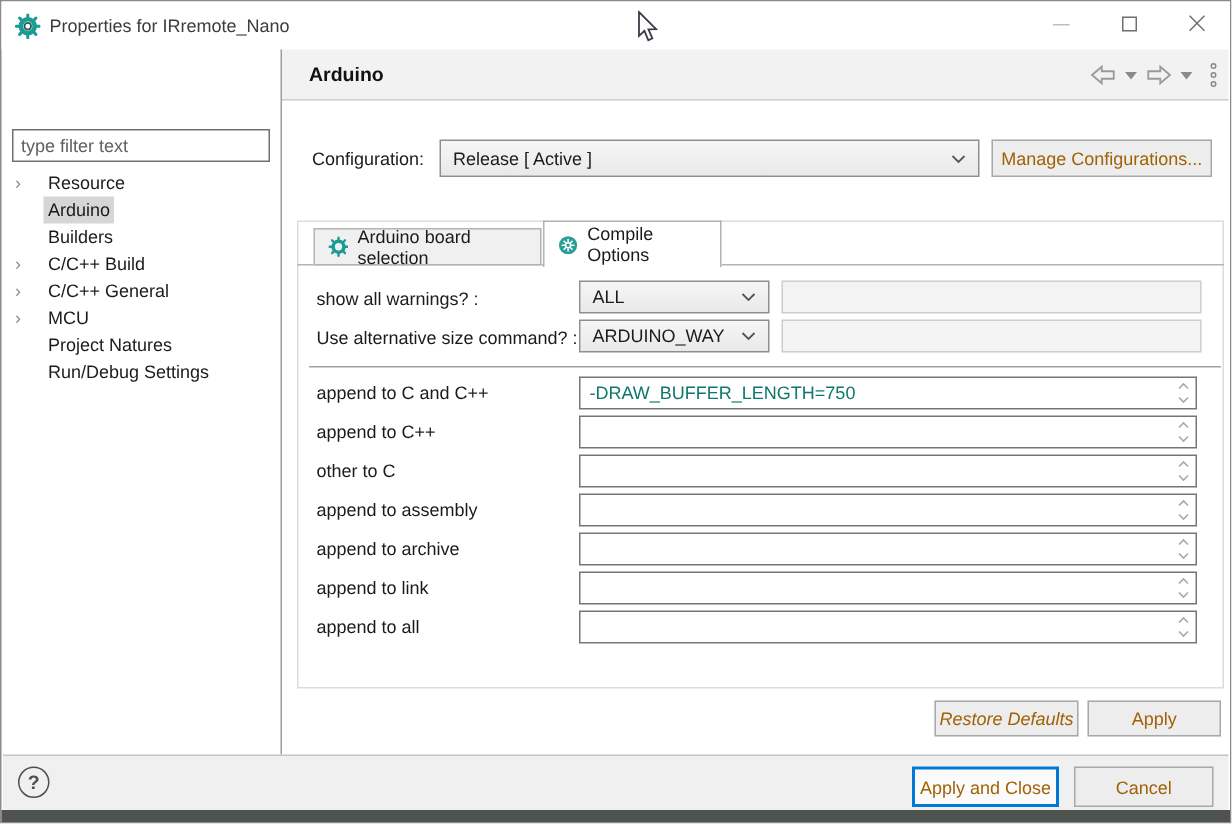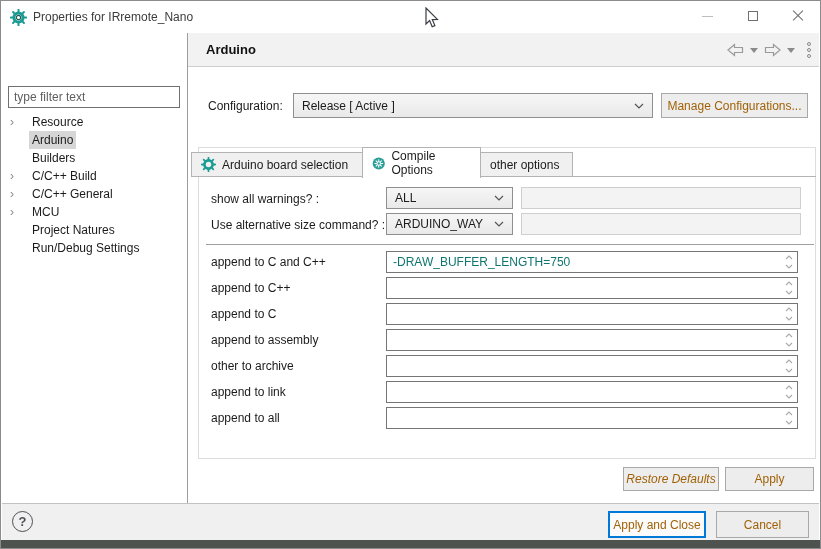--- a/index.html
+++ b/index.html
@@ -45,21 +45,21 @@
   .combo .chev { position:absolute; right:8px; }
   .combo-config { left:292px; top:92px; width:360px; height:25px; }
   .btn { border:1px solid #a8a8a8; background:#ededed; display:flex; align-items:center; justify-content:center; font-size:12px; color:#a16207; }
   .btn-manage { position:absolute; left:660px; top:92px; width:147px; height:25px; }
   
   .tab-pane { position:absolute; left:197px; top:146px; width:618px; height:312px; border:1px solid #dcdcdc; background:#fff; }
   .tab-baseline { position:absolute; left:197px; top:175px; width:618px; height:1px; background:#b3b3b3; }
   .tab { position:absolute; display:flex; align-items:center; gap:6px; padding:0 9px; border:1px solid #b3b3b3; background:#f0f0f0; }
   .tab.inactive { top:151px; height:25px; }
   .tab.active { top:146px; height:31px; background:#fff; border-bottom:none; z-index:3; }
-  .tab1 { left:190px; width:184px;text-align:right; }
+  .tab1 { left:208px; width:152px; }
   .tab2 { left:361px; width:119px; }
   .tab3 { left:480px; width:92px; border-left:none; }
   
   .frm-label { position:absolute; left:210px; }
   .combo-sm { height:22px; width:127px; left:385px; }
   .dis-field { position:absolute; left:520px; width:280px; height:22px; background:#f3f3f3; border:1px solid #cfcfcf; }
   .sep-h { position:absolute; left:205px; top:243px; width:608px; height:1px; background:#a0a0a0; }
   .append-field { position:absolute; left:385px; width:412px; height:22px; border:1px solid #767676; background:#fff; }
   .append-field input { position:absolute; left:0; top:0; width:calc(100% - 16px); height:100%; border:none; outline:none; padding:0 6px; font:12px "Liberation Sans",sans-serif; color:#0f766e; background:transparent; }
   .spinner { position:absolute; right:2px; top:1px; width:13px; height:18px; display:flex; flex-direction:column; align-items:center; justify-content:space-between; padding:2px 0; }
@@ -206,23 +206,20 @@
         <line x1="4.8" y1="4.8" x2="6" y2="6"></line>
           <line x1="10" y1="10" x2="11.2" y2="11.2"></line>
         <line x1="4.8" y1="11.2" x2="6" y2="10"></line>
           <line x1="10" y1="6" x2="11.2" y2="4.8"></line>
       </g>
       <circle cx="8" cy="8" r="2" fill="none" stroke="#fff" stroke-width="1.2"></circle>
     </svg>
     <span>Compile Options</span>
   </div>
 
-  <div class="tab inactive tab3">
-    <span>other options</span>
-  </div>
 
   <span class="frm-label" style="top:191px">show all warnings? :</span>
   <div class="combo combo-sm" style="top:186px">
     <span>ALL</span>
     <svg class="chev" width="10" height="6" viewBox="0 0 10 6">
       <polyline points="1,1 5,5 9,1" fill="none" stroke="#555" stroke-width="1.2"></polyline>
     </svg>
   </div>
   <div class="dis-field" style="top:186px"></div>
 
@@ -256,21 +253,21 @@
     <span class="spinner">
       <svg width="8" height="5">
           <polyline points="1,4 4,1 7,4" fill="none" stroke="#a9a9a9" stroke-width="1.1"></polyline>
         </svg>
       <svg width="8" height="5">
           <polyline points="1,1 4,4 7,1" fill="none" stroke="#a9a9a9" stroke-width="1.1"></polyline>
         </svg>
     </span>
   </div>
 
-  <span class="frm-label" style="top:306px">append to C</span>
+  <span class="frm-label" style="top:306px">other to C</span>
   <div class="append-field" style="top:302px">
     <input type="text" value="" style="">
     <span class="spinner">
       <svg width="8" height="5">
           <polyline points="1,4 4,1 7,4" fill="none" stroke="#a9a9a9" stroke-width="1.1"></polyline>
         </svg>
       <svg width="8" height="5">
           <polyline points="1,1 4,4 7,1" fill="none" stroke="#a9a9a9" stroke-width="1.1"></polyline>
         </svg>
     </span>
@@ -282,21 +279,21 @@
     <span class="spinner">
       <svg width="8" height="5">
           <polyline points="1,4 4,1 7,4" fill="none" stroke="#a9a9a9" stroke-width="1.1"></polyline>
         </svg>
       <svg width="8" height="5">
           <polyline points="1,1 4,4 7,1" fill="none" stroke="#a9a9a9" stroke-width="1.1"></polyline>
         </svg>
     </span>
   </div>
 
-  <span class="frm-label" style="top:358px">other to archive</span>
+  <span class="frm-label" style="top:358px">append to archive</span>
   <div class="append-field" style="top:354px">
     <input type="text" value="" style="">
     <span class="spinner">
       <svg width="8" height="5">
           <polyline points="1,4 4,1 7,4" fill="none" stroke="#a9a9a9" stroke-width="1.1"></polyline>
         </svg>
       <svg width="8" height="5">
           <polyline points="1,1 4,4 7,1" fill="none" stroke="#a9a9a9" stroke-width="1.1"></polyline>
         </svg>
     </span>

